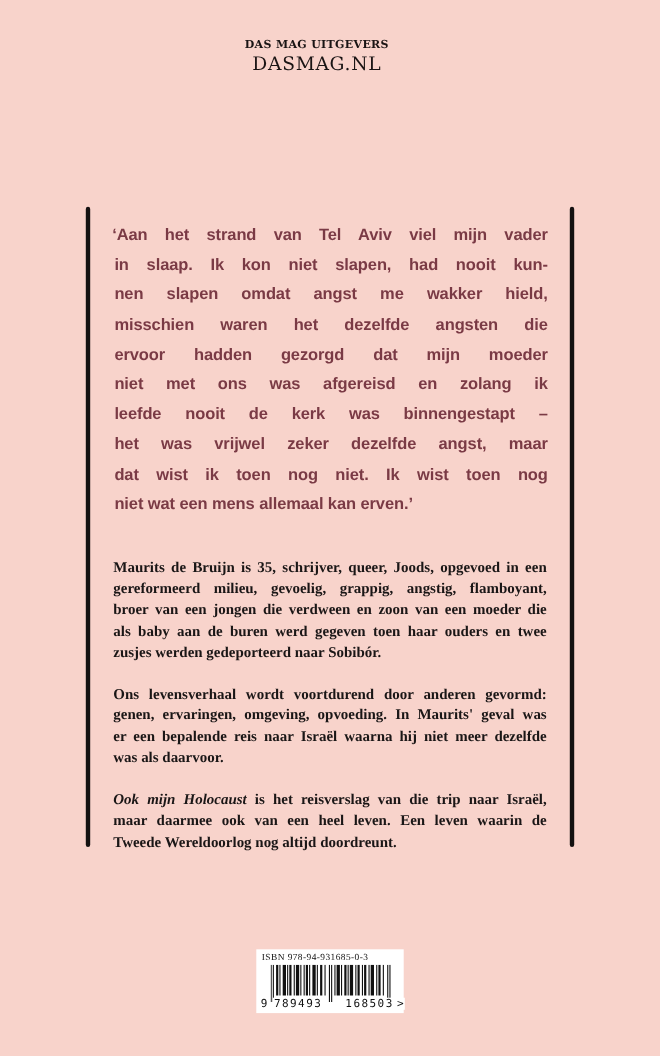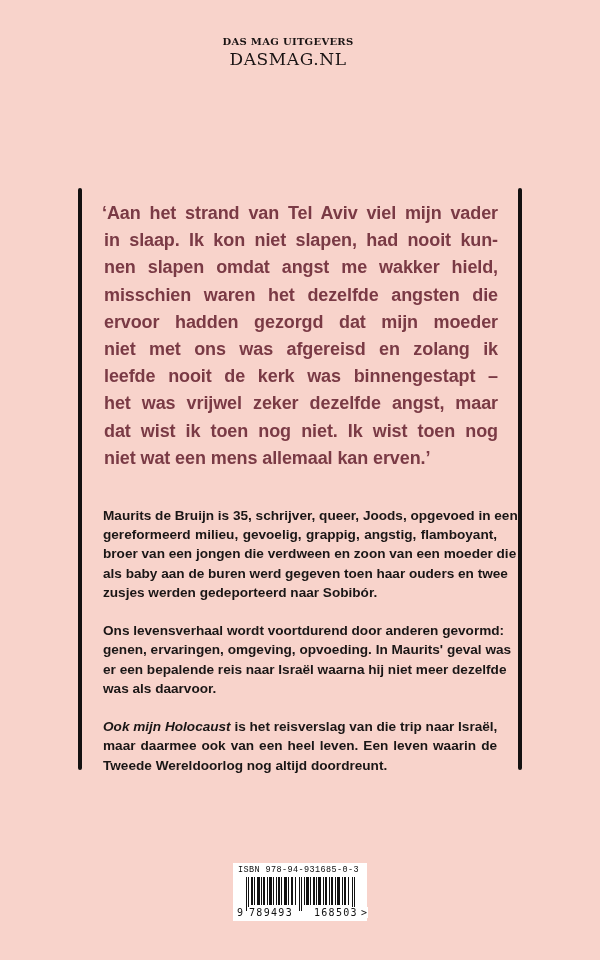--- a/index.html
+++ b/index.html
@@ -46,21 +46,21 @@
     }
     .bar.left { left: 78px; }
     .bar.right { left: 518px; }
 
     .quote {
       position: absolute;
       left: 104px;
       top: 200px;
       width: 394px;
       color: #7a3a45;
-      font-size: 18px;
+      font-size: 15px;
       font-weight: bold;
       line-height: 27.2px;
       letter-spacing: -0.1px;
     }
     .quote .line {
       display: block;
       text-align: justify;
       text-align-last: justify;
       white-space: nowrap;
     }
@@ -73,20 +73,21 @@
 
     .body {
       position: absolute;
       left: 103px;
       top: 506px;
       width: 394px;
       color: #1a1616;
       font-size: 13.6px;
       font-weight: bold;
       line-height: 19.2px;
+      font-family: Liberation Serif, serif;
     }
     .body .para {
       margin: 0 0 19.2px 0;
     }
     .body .line {
       display: block;
       text-align: justify;
       text-align-last: justify;
       white-space: nowrap;
     }
@@ -102,21 +103,21 @@
       left: 233px;
       top: 863px;
       width: 134px;
       height: 58px;
       background: #ffffff;
     }
     .isbn-text {
       position: absolute;
       left: 5px;
       top: 2px;
-      font-family: Liberation Mono, monospace;
+      font-family: Liberation Serif, serif;
       font-size: 8.5px;
       letter-spacing: 0.4px;
       color: #111;
       white-space: nowrap;
     }
     .bars {
       position: absolute;
       left: 13px;
       top: 14px;
       width: 110px;

